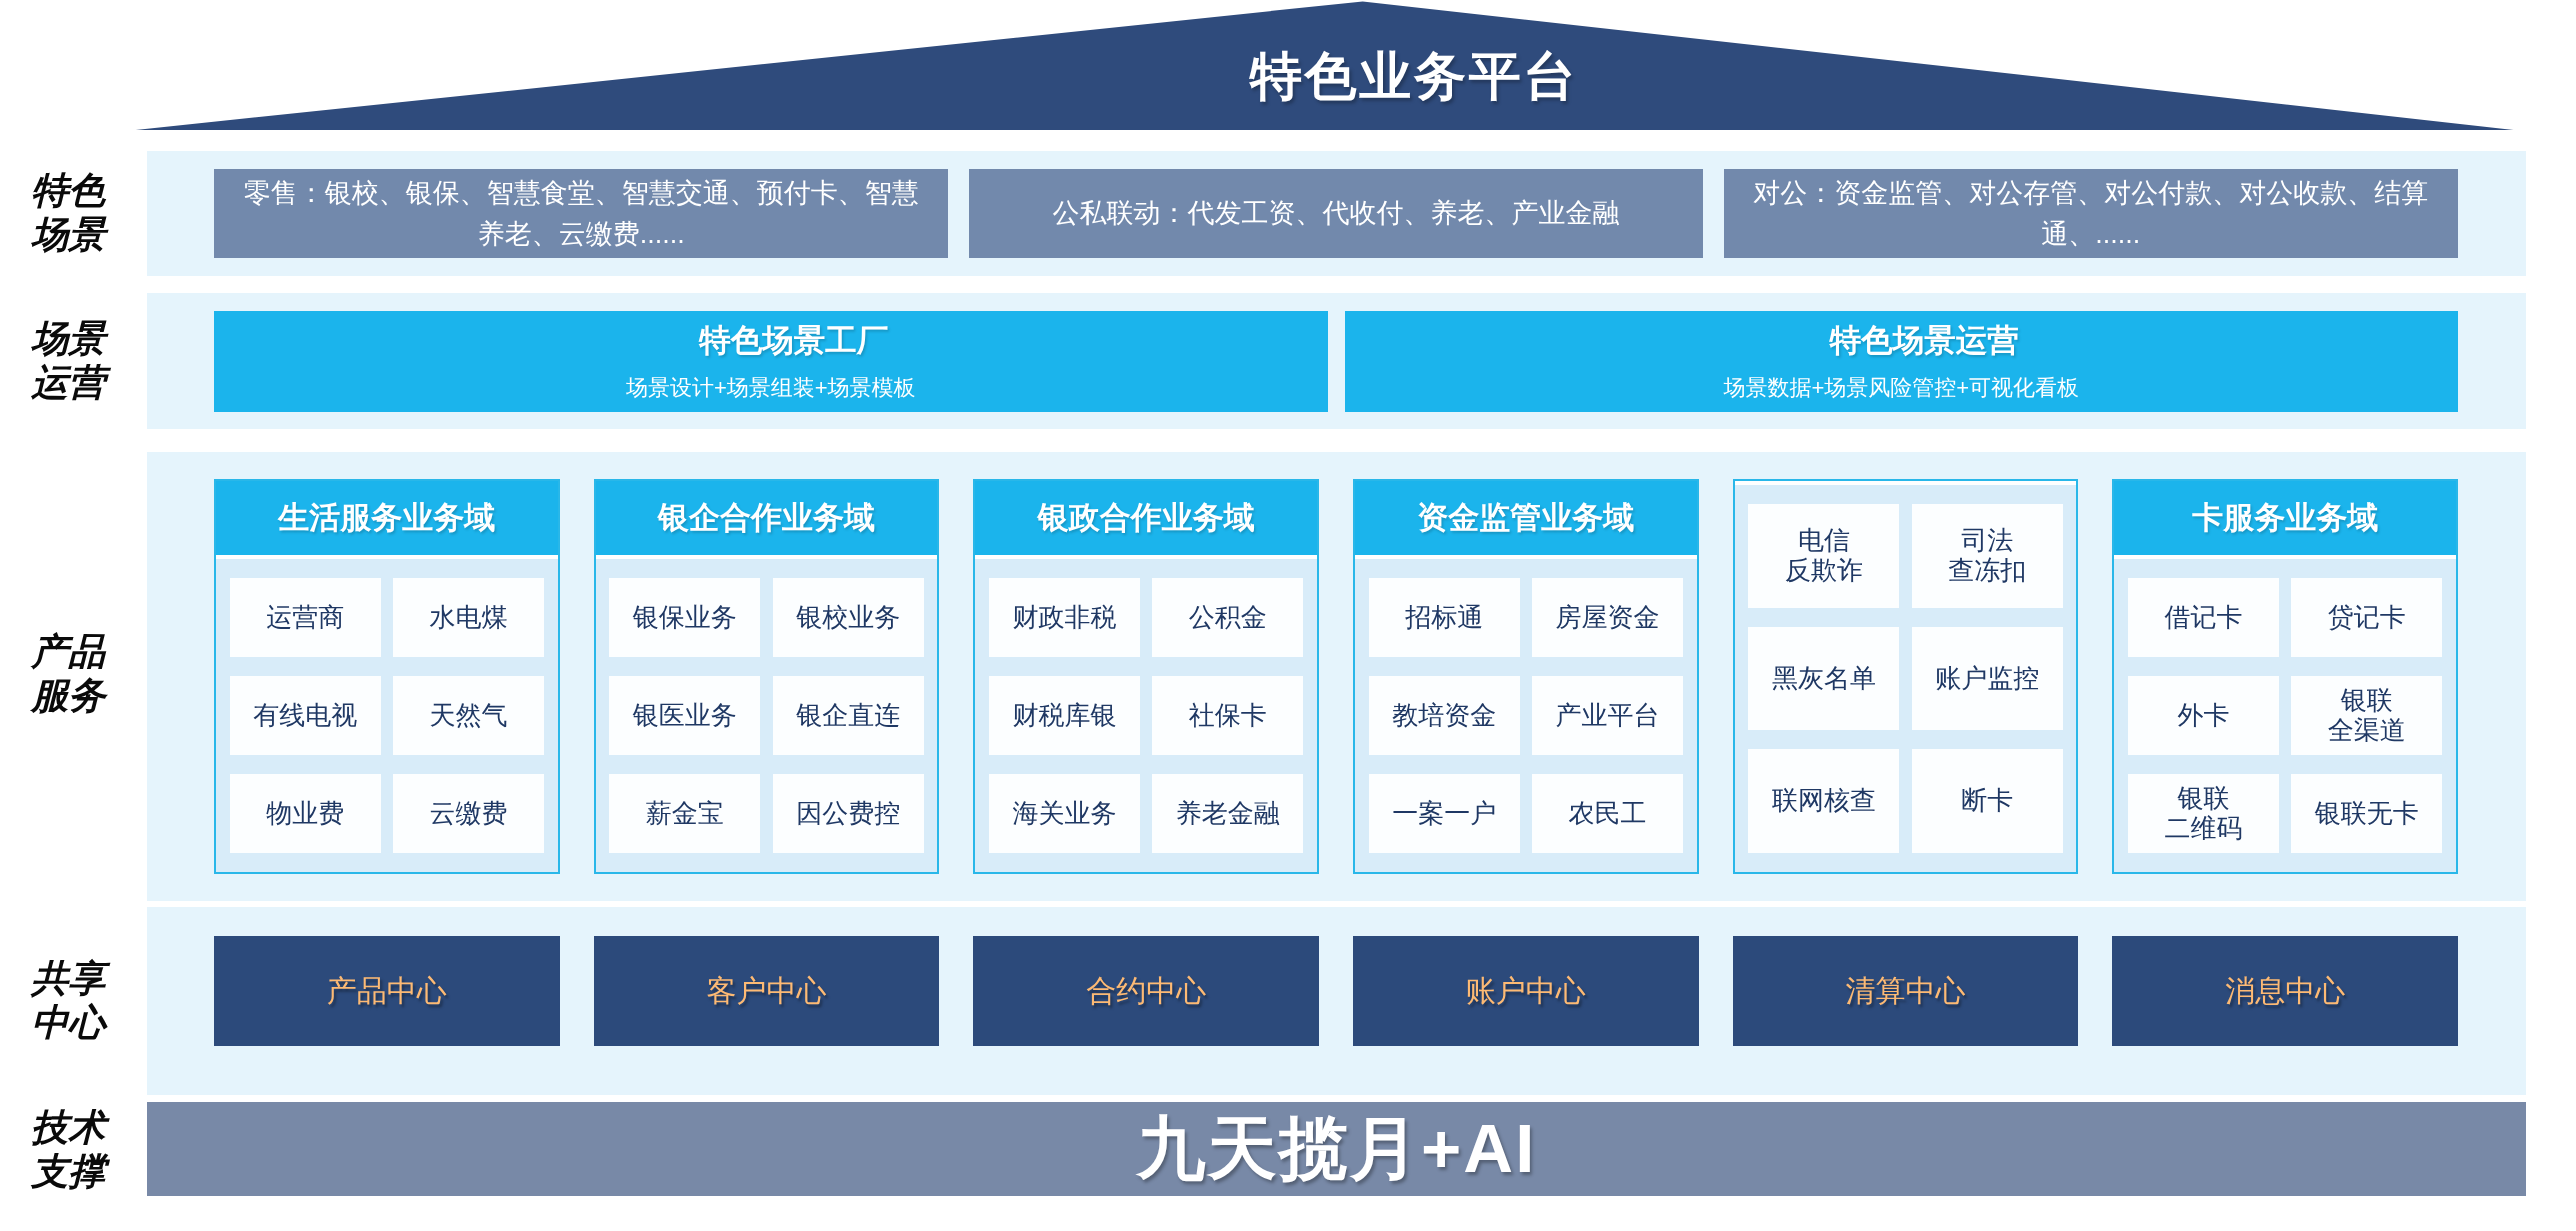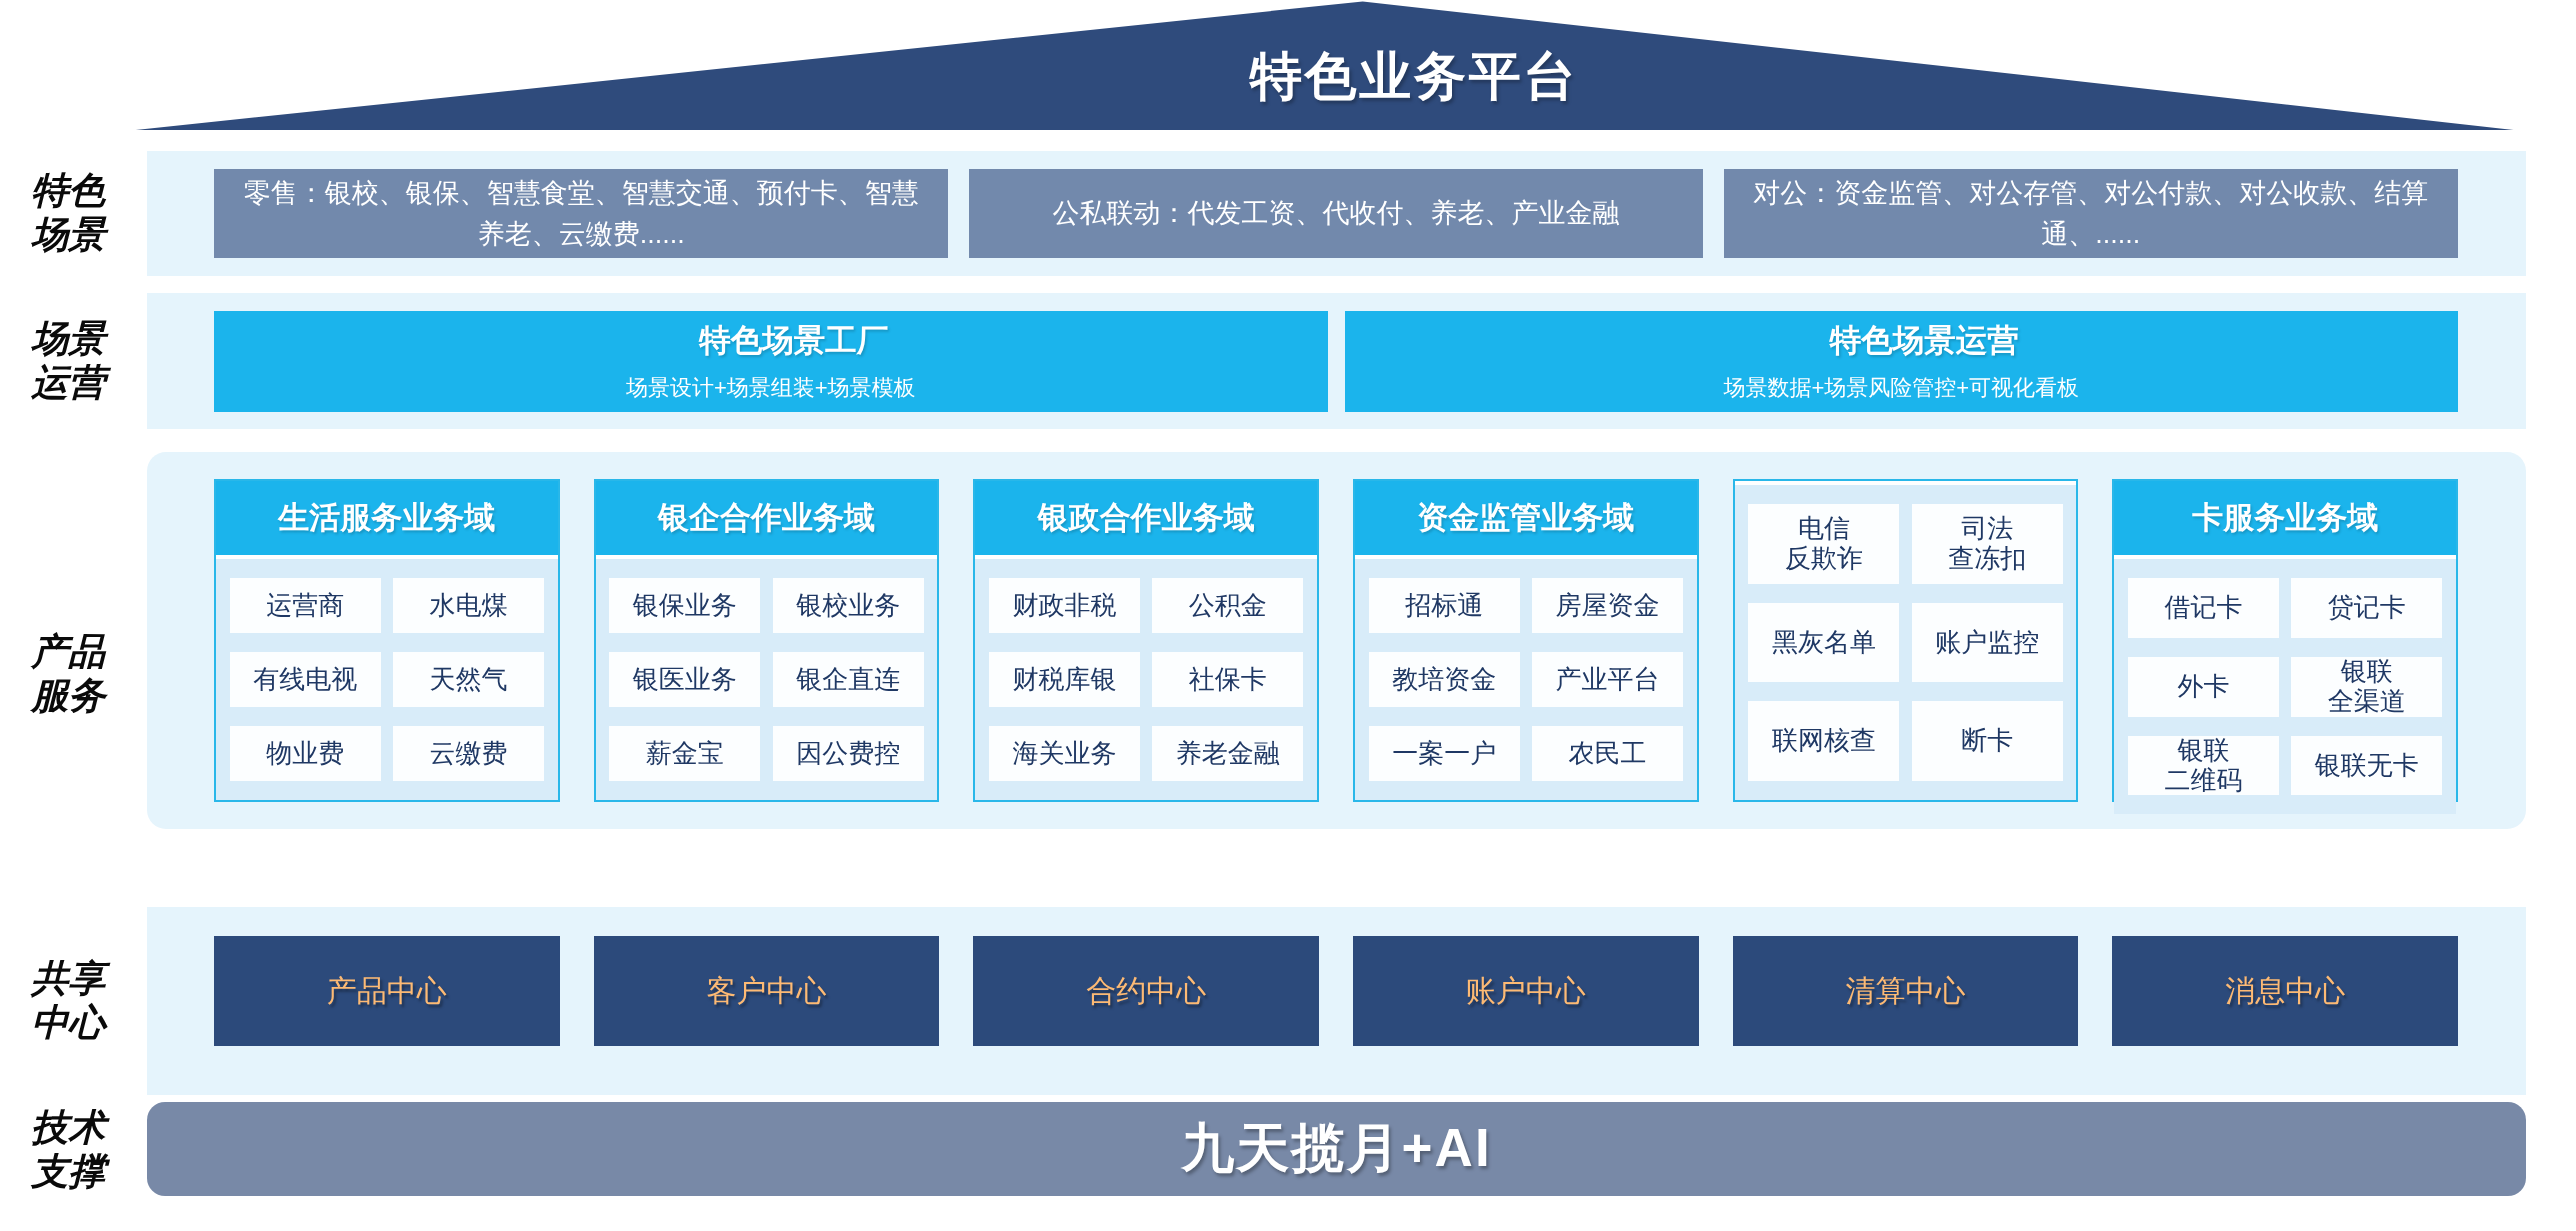--- a/index.html
+++ b/index.html
@@ -54,21 +54,21 @@
 
   
   .band {
     position: absolute;
     left: 147px;
     width: 2379px;
     background: #E5F4FC;
   }
   .band-scenes  { top: 151px;  height: 125px; }
   .band-ops     { top: 293px;  height: 136px; }
-  .band-prod    { top: 452px;  height: 377px; border-radius: 19px; }
+  .band-prod    { top: 452px;  height: 449px; }
   .band-centers { top: 907px; height: 188px; }
 
   
   .scenes-inner {
     position: absolute;
     left: 67px; right: 68px; top: 18px; bottom: 18px;
     display: flex;
     gap: 20.5px;
   }
   .scene-box {
@@ -177,28 +177,27 @@
     white-space: nowrap;
   }
 
   
   .tech-bar {
     position: absolute;
     left: 147px; top: 1102px;
     width: 2379px; height: 94px;
     background: #7889A7;
     color: #ffffff;
-    font-size: 53px;
+    font-size: 69px;
     font-weight: bold;
     display: flex;
     align-items: center;
     justify-content: center;
     letter-spacing: 2.1px;
     text-shadow: 2.1px 2.7px 3.4px rgba(0,0,0,0.3);
-    border-radius: 18px;
   }
 </style>
 </head>
 <body>
 
 <div id="canvas">
 
   <div class="roof"></div>
   <div class="roof-title">特色业务平台</div>
 

